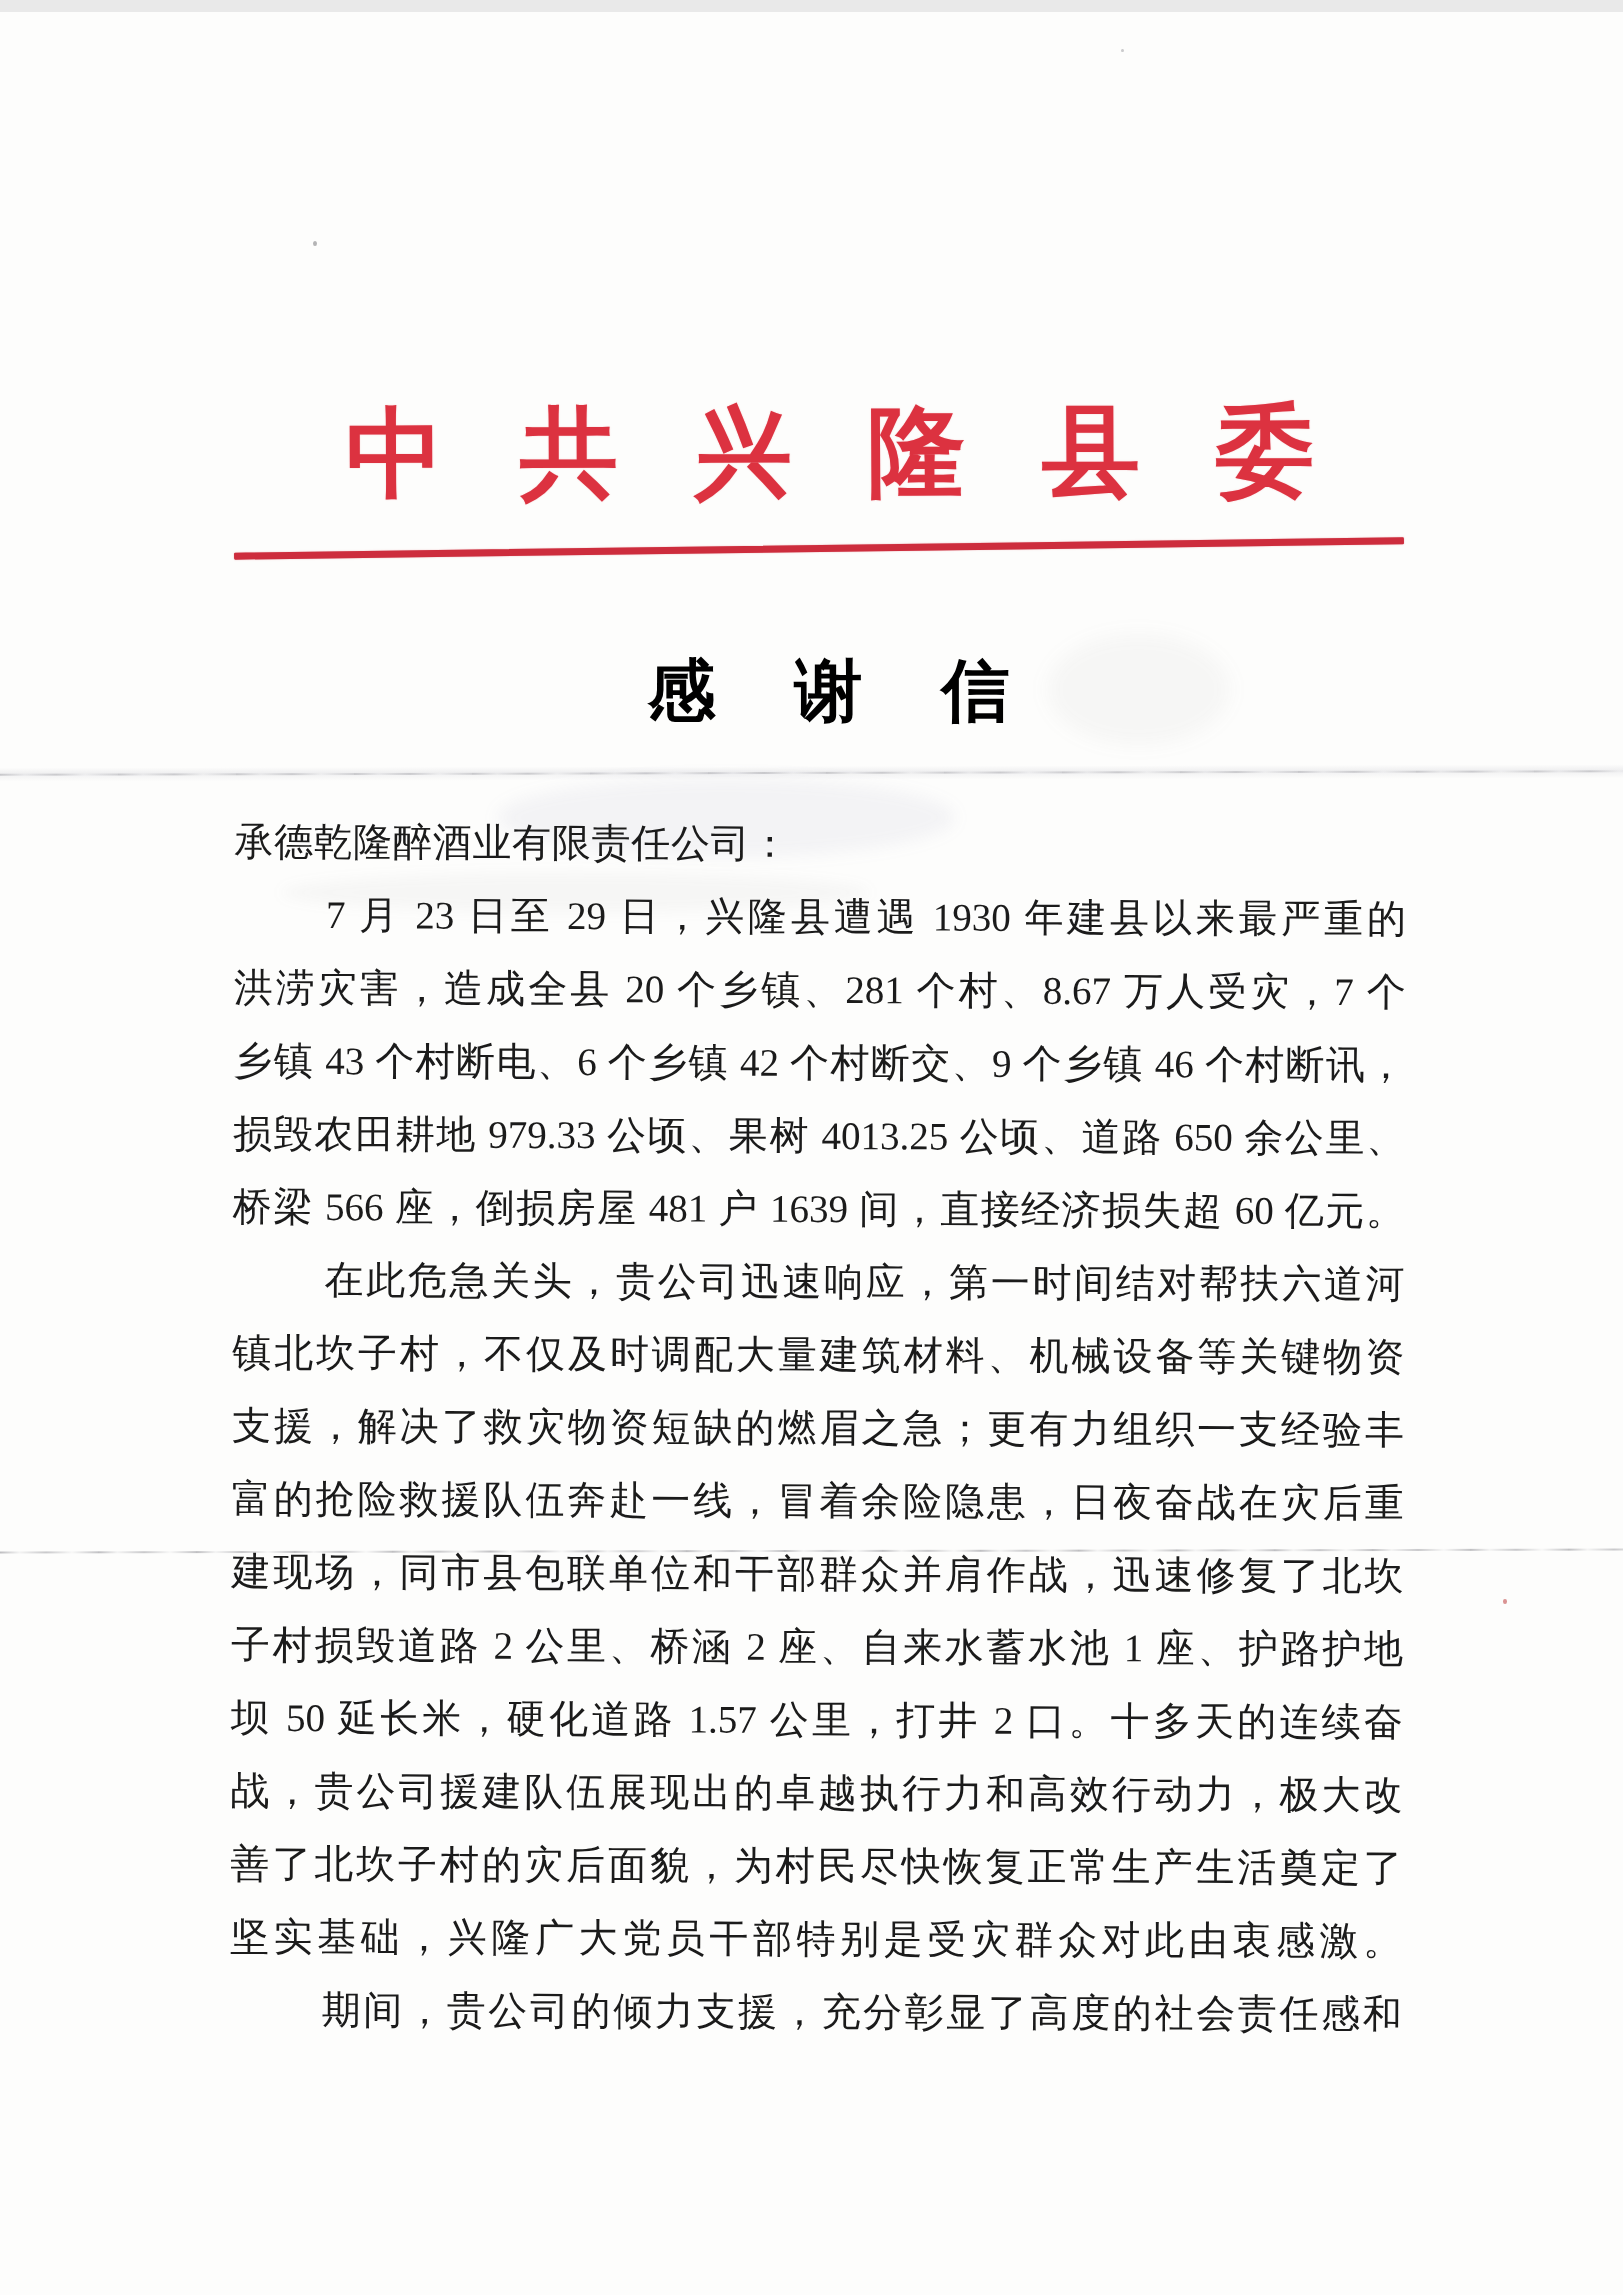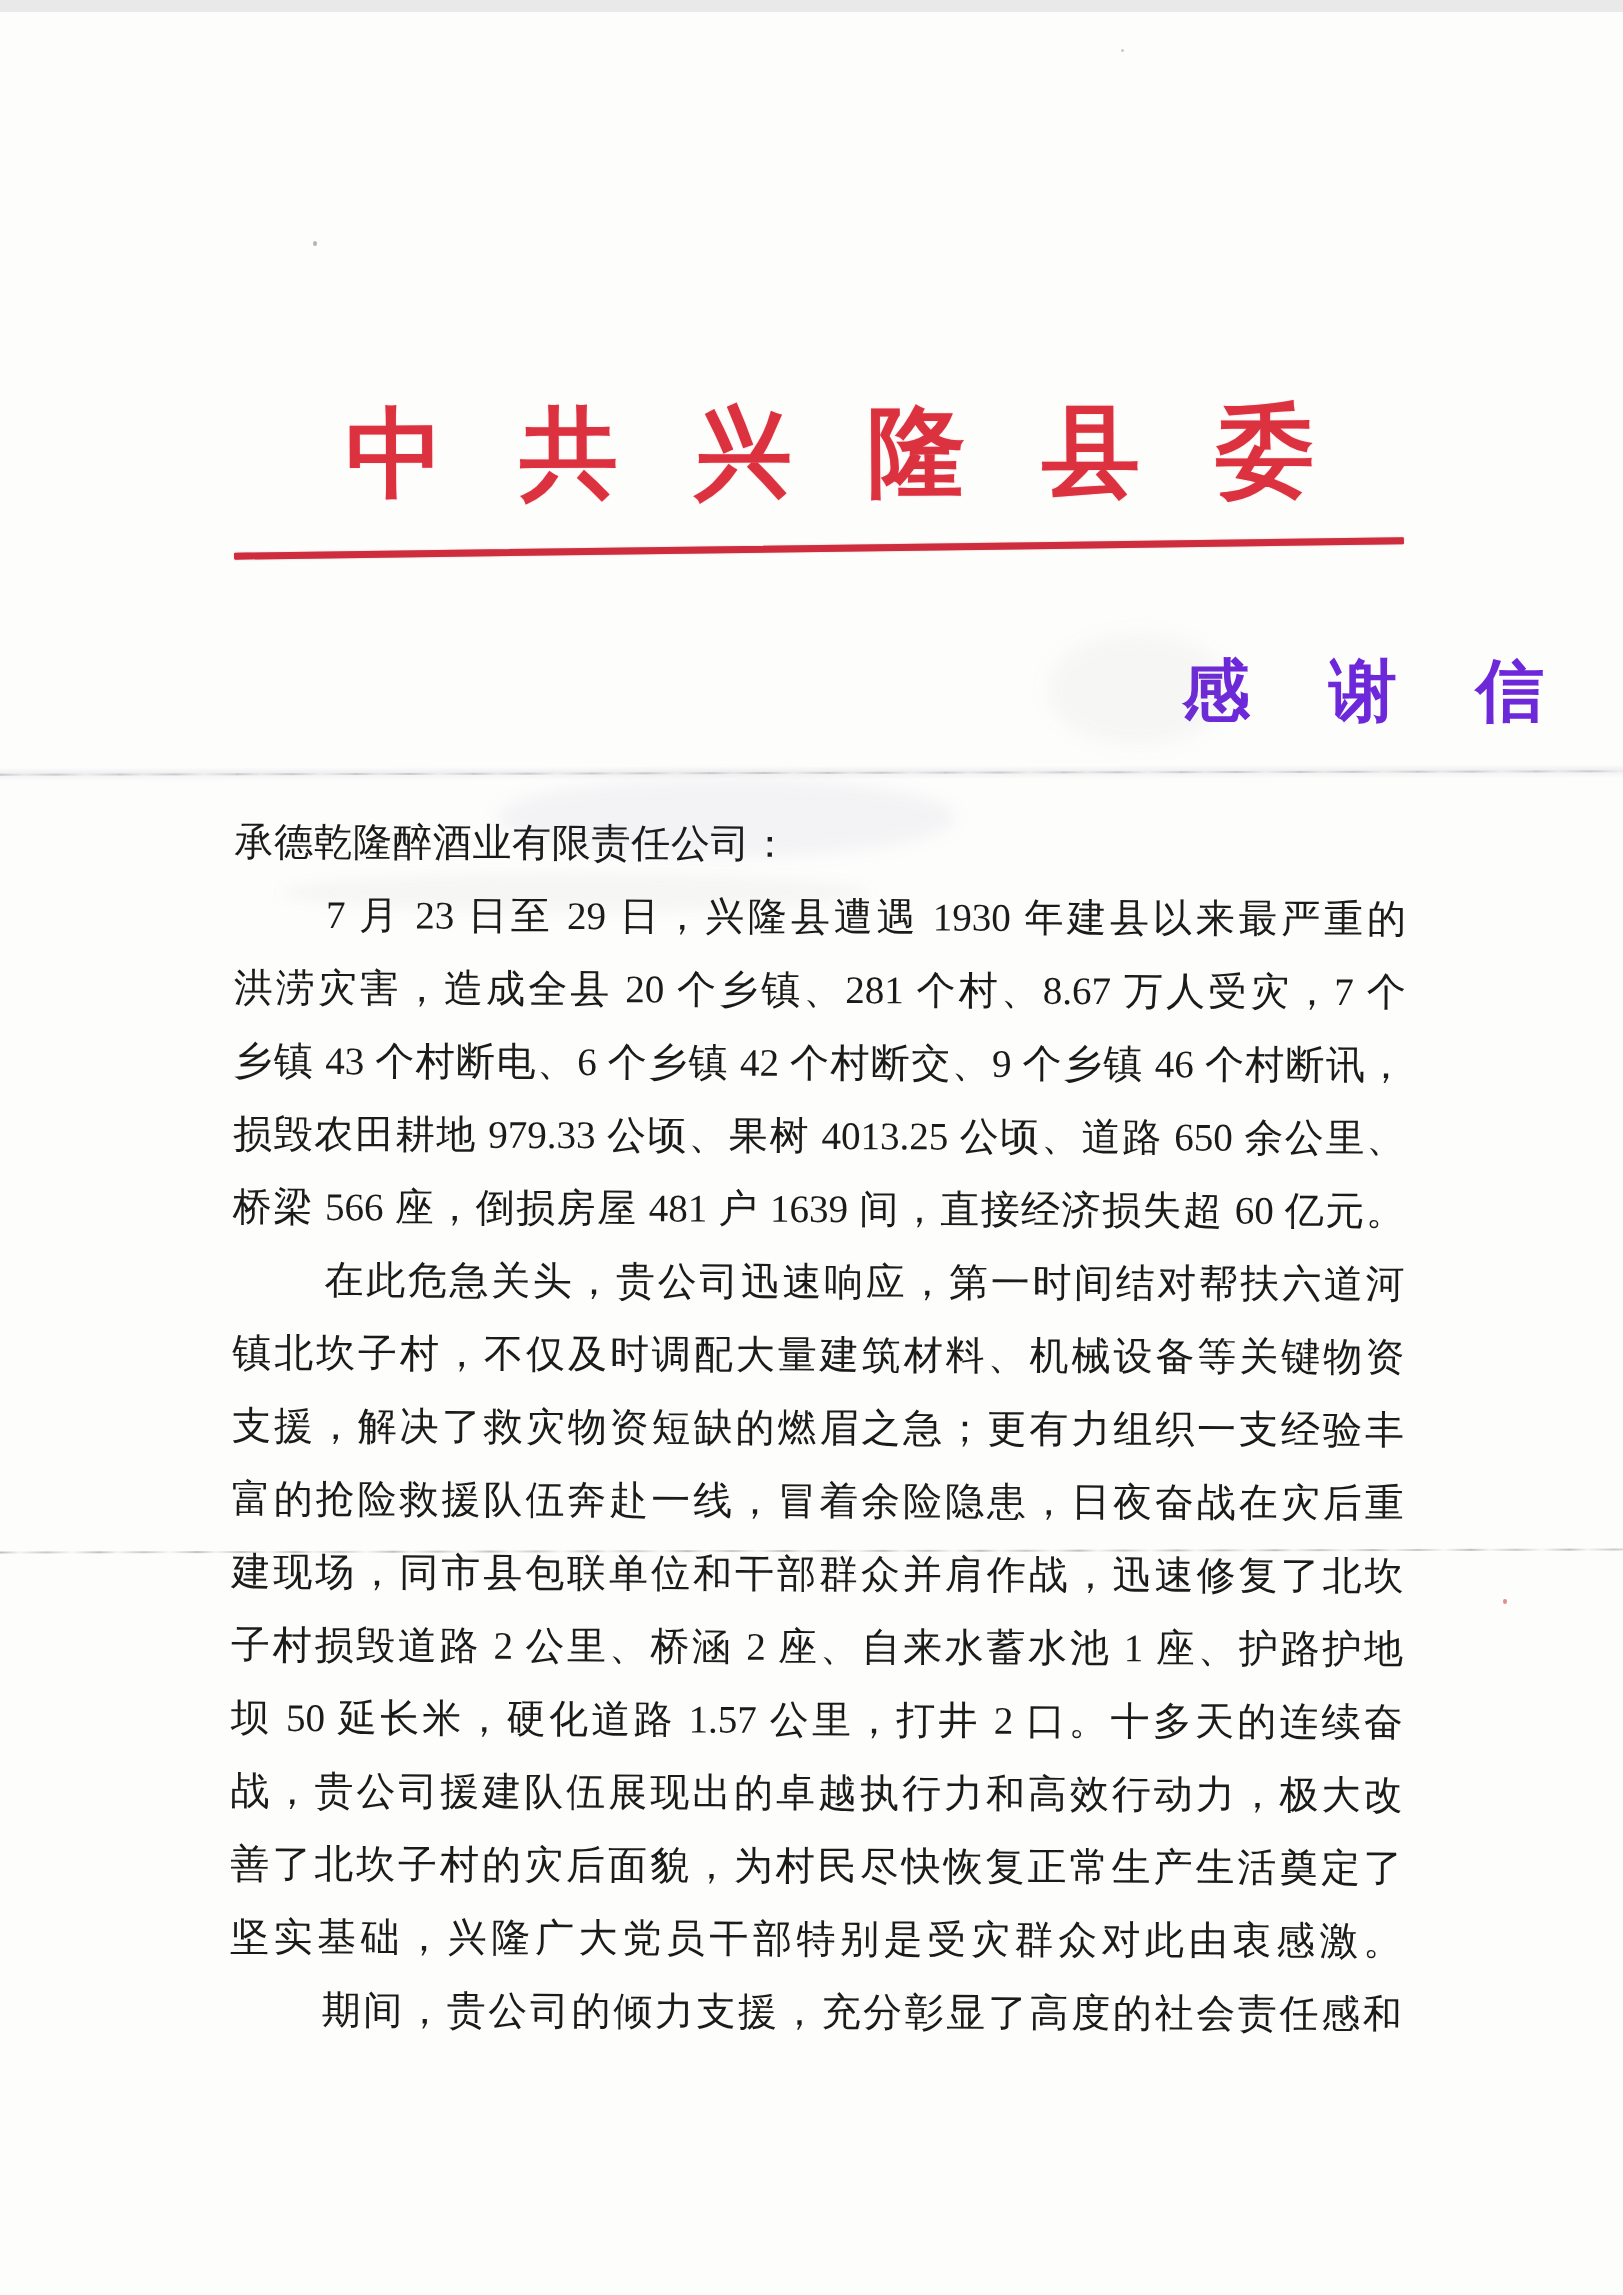--- a/index.html
+++ b/index.html
@@ -129,21 +129,21 @@
 </style>
 </head>
 <body>
 
 <div class="page">
 
   <div class="letterhead" style="color: rgb(220, 50, 64);">中共兴隆县委</div>
 
   <div class="red-rule" style="background-color: rgb(205, 45, 61);"></div>
 
-  <div class="doc-title" style="color: #6d28d9; text-align: right;">感谢信</div>
+  <div class="doc-title" style="color: #000000;">感谢信</div>
 
   <div class="crease crease-a"></div>
   <div class="crease crease-b"></div>
   <div class="smudge smudge-1"></div>
   <div class="smudge smudge-2"></div>
   <div class="smudge smudge-3"></div>
   <div class="speck speck-1"></div>
   <div class="speck speck-2"></div>
   <div class="speck speck-3"></div>
 

